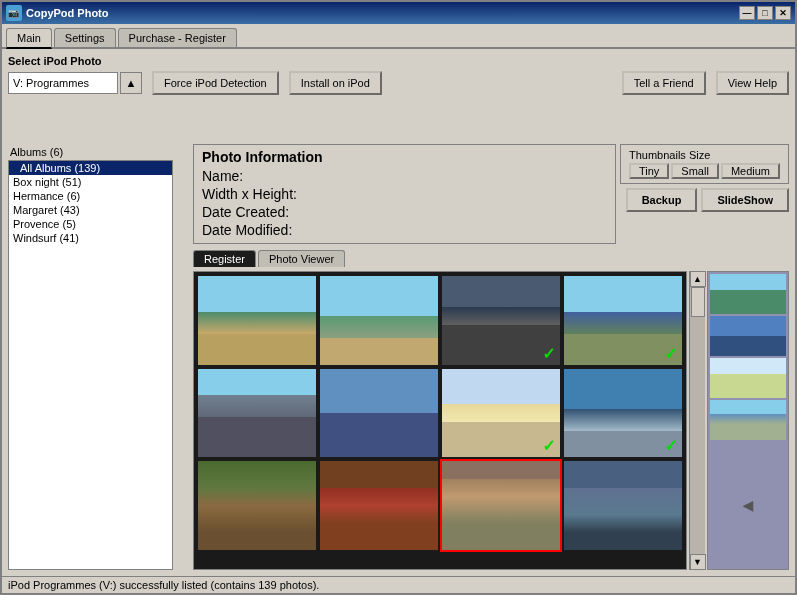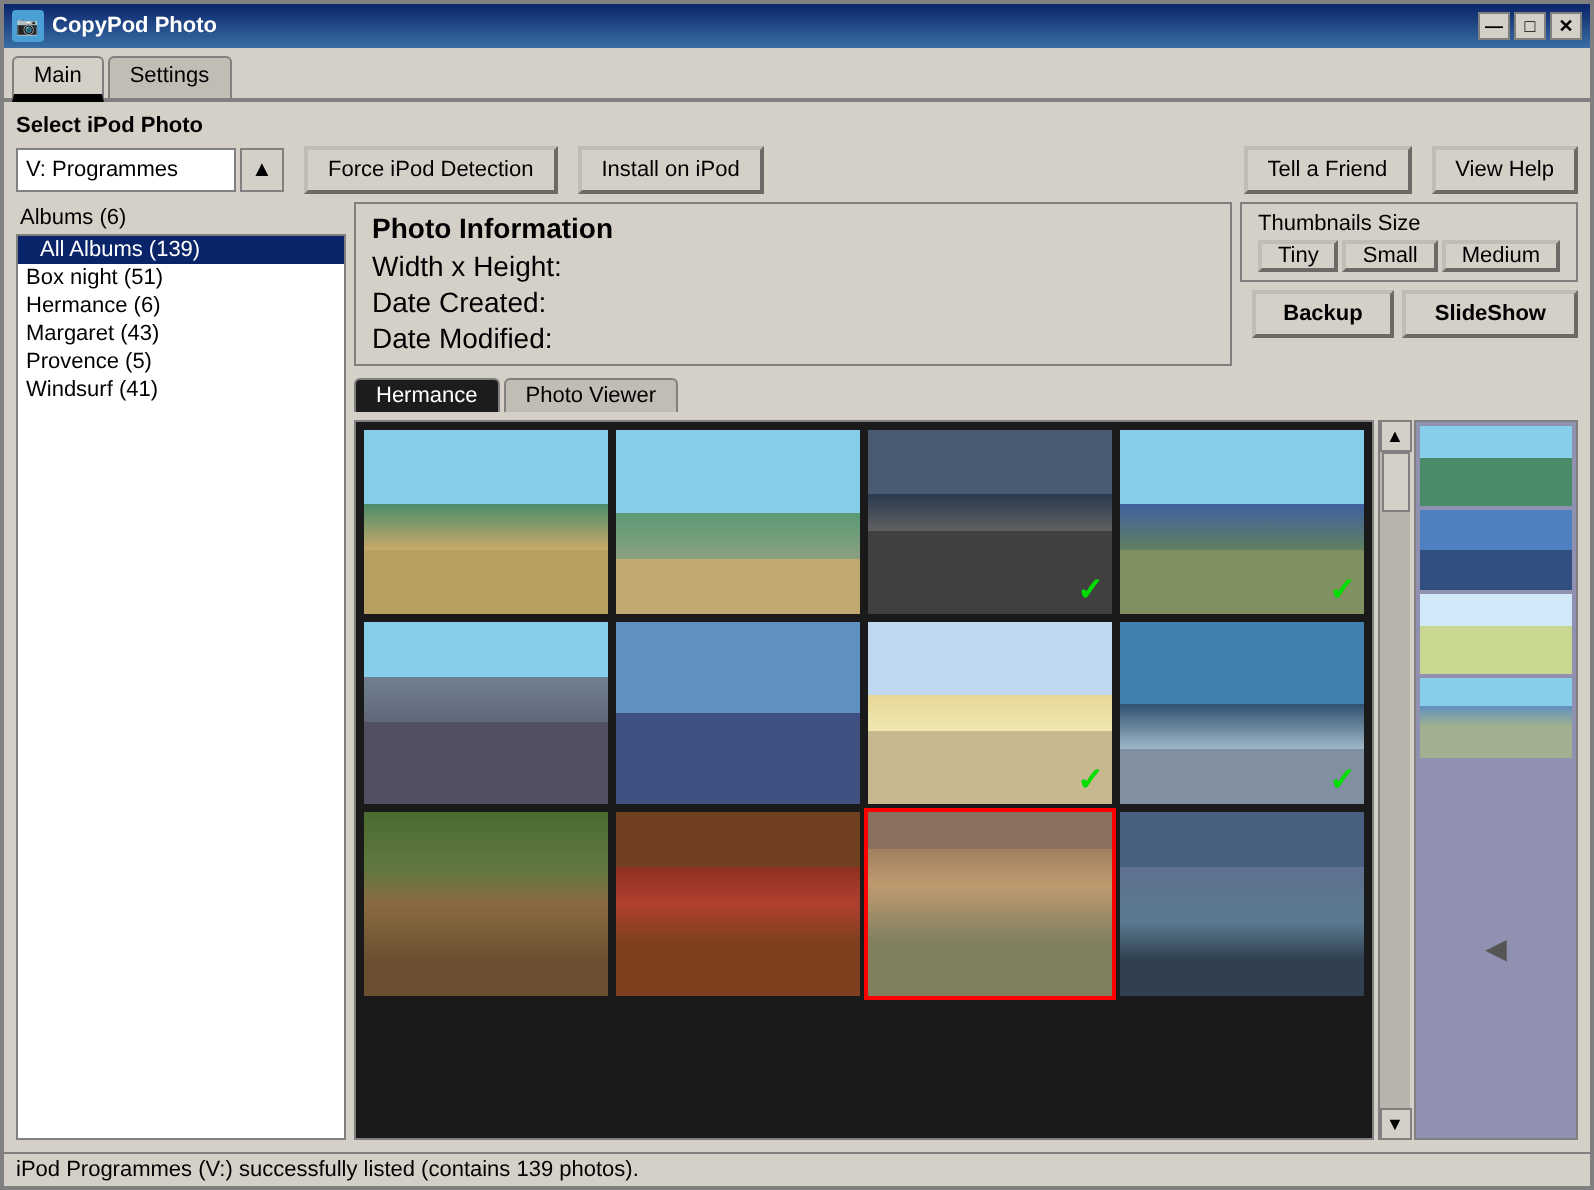--- a/index.html
+++ b/index.html
@@ -73,21 +73,21 @@
       padding: 3px 10px;
       background: #c0bdb5;
       border: 1px solid #808080;
       border-bottom: none;
       cursor: pointer;
       font-size: 11px;
       border-radius: 3px 3px 0 0;
     }
     .tab.active {
       background: #d4d0c8;
-      border-bottom: 4px solid #000000;
+      border-bottom: 2px solid #000000;
       margin-bottom: -2px;
       z-index: 1;
     }
     .content {
       flex: 1;
       padding: 6px;
       display: flex;
       flex-direction: column;
       gap: 4px;
       background: #d4d0c8;
@@ -131,22 +131,23 @@
       border: 2px outset #c0bdb5;
       padding: 2px 10px;
       font-size: 11px;
       cursor: pointer;
       height: 24px;
       white-space: nowrap;
     }
     .spacer { flex: 1; }
     .main-area {
       display: flex;
-      gap: 4px;
-      flex: 1;
+      gap: 20px;
+      flex: 1;
+      margin-top: 45px;
     }
     .left-panel {
       width: 165px;
       display: flex;
       flex-direction: column;
     }
     .albums-label {
       font-size: 11px;
       padding: 2px;
     }
@@ -374,20 +375,21 @@
     <div class="title-buttons">
       <div class="title-btn">—</div>
       <div class="title-btn">□</div>
       <div class="title-btn">✕</div>
     </div>
   </div>
 
   <div class="tab-bar">
     <div class="tab active">Main</div>
     <div class="tab">Settings</div>
+    <div class="tab">Purchase - Register</div>
   </div>
 
   <div class="content">
 
     <div style="font-size:11px; font-weight:bold;">Select iPod Photo</div>
 
     <div class="toolbar-row">
       <div class="drive-select">
         <div class="select-wrapper">
           <select class="select-box">
@@ -416,20 +418,23 @@
           <div class="album-item">Windsurf (41)</div>
         </div>
       </div>
 
       <div class="right-panel">
 
         <div class="photo-info-row">
           <div class="photo-info">
             <div class="photo-info-title">Photo Information</div>
             <div class="info-line">
+              <span class="info-label">Name:</span>
+            </div>
+            <div class="info-line">
               <span class="info-label">Width x Height:</span>
             </div>
             <div class="info-line">
               <span class="info-label">Date Created:</span>
             </div>
             <div class="info-line">
               <span class="info-label">Date Modified:</span>
             </div>
           </div>
 
@@ -443,21 +448,21 @@
               </div>
             </div>
             <div class="action-btns">
               <button class="big-btn">Backup</button>
               <button class="big-btn">SlideShow</button>
             </div>
           </div>
         </div>
 
         <div class="tab-row">
-          <div class="inner-tab active">Hermance</div>
+          <div class="inner-tab active">Register</div>
           <div class="inner-tab">Photo Viewer</div>
         </div>
 
         <div class="browser-area">
           <div class="photo-grid-container">
             <div class="photo-grid">
 
               <div class="photo-cell beach1"></div>
               <div class="photo-cell beach2"></div>
               <div class="photo-cell beach3">

